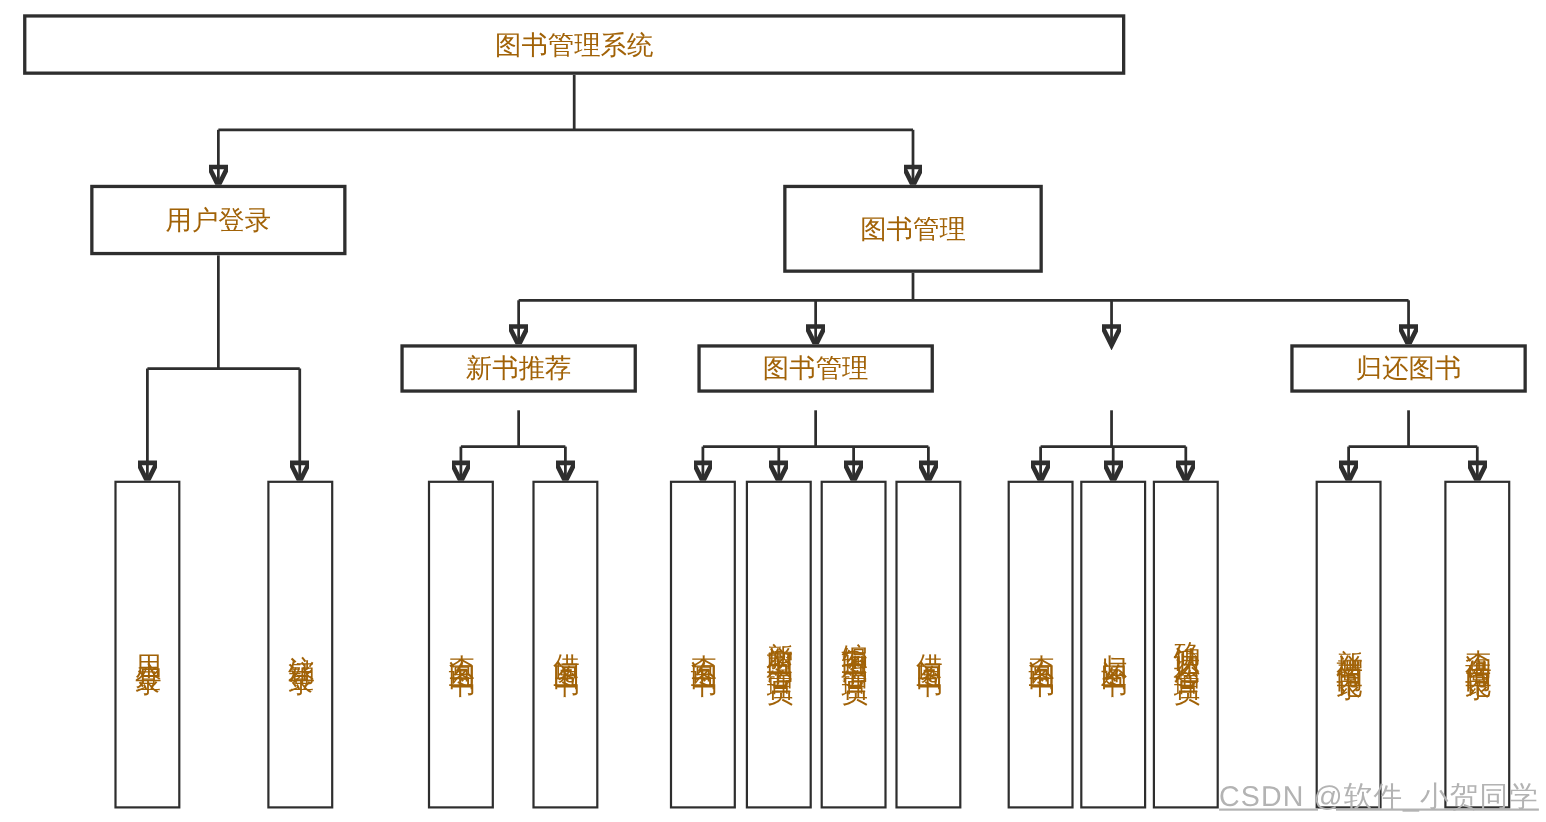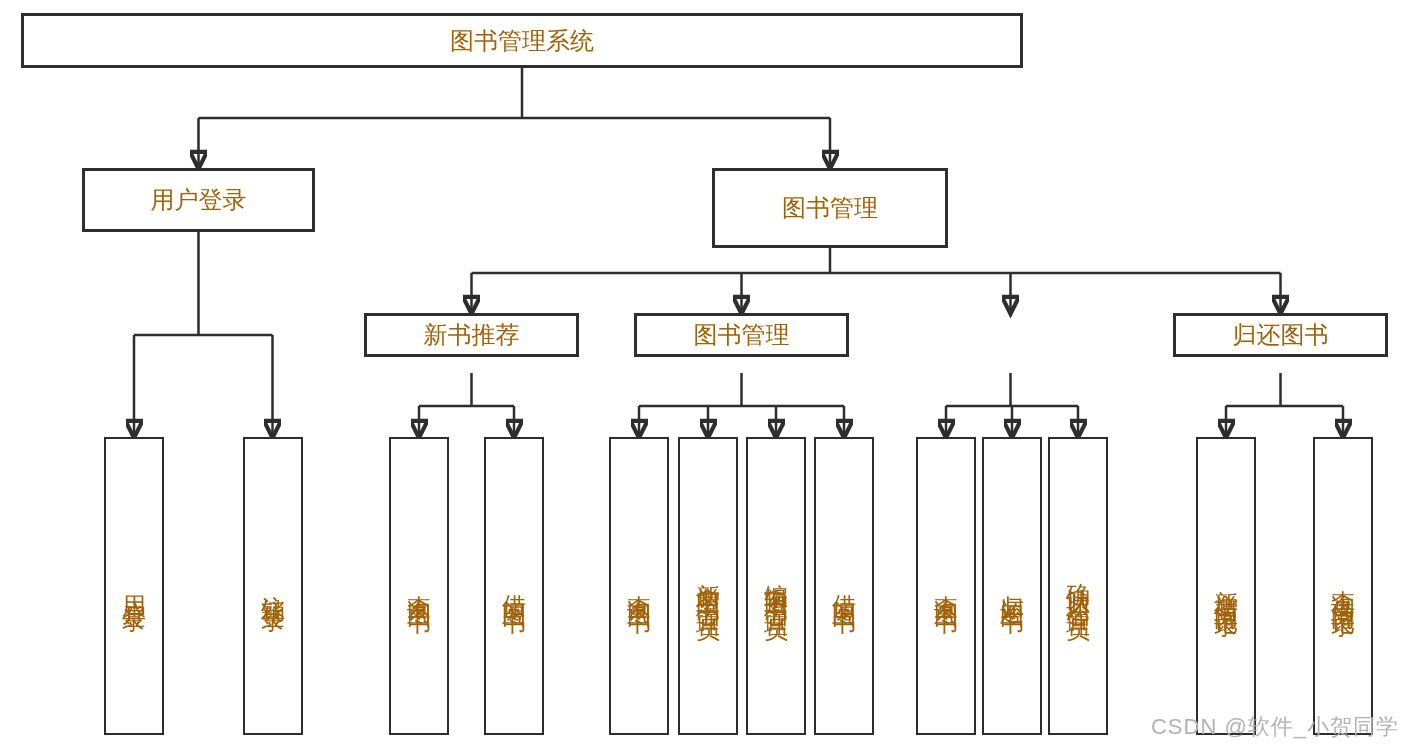--- a/index.html
+++ b/index.html
@@ -54,24 +54,25 @@
   }
   .lvl3 {
     top: 313px;
     width: 215px;
     height: 44px;
   }
   .watermark {
     position: absolute;
     right: 6px;
     bottom: 5px;
-    font-size: 22px;
+    font-size: 26px;
     color: #b3b3b3;
     z-index: 3;
     letter-spacing: 1px;
+    text-decoration: underline;
   }
 </style>
 </head>
 <body>
 
 <div class="canvas">
 
   <svg class="wires" width="1405" height="747" viewBox="0 0 1405 747">
     <defs>
       <marker id="arw" viewBox="0 0 10 10" refX="9.5" refY="5" markerUnits="userSpaceOnUse" markerWidth="25" markerHeight="17" orient="auto">

